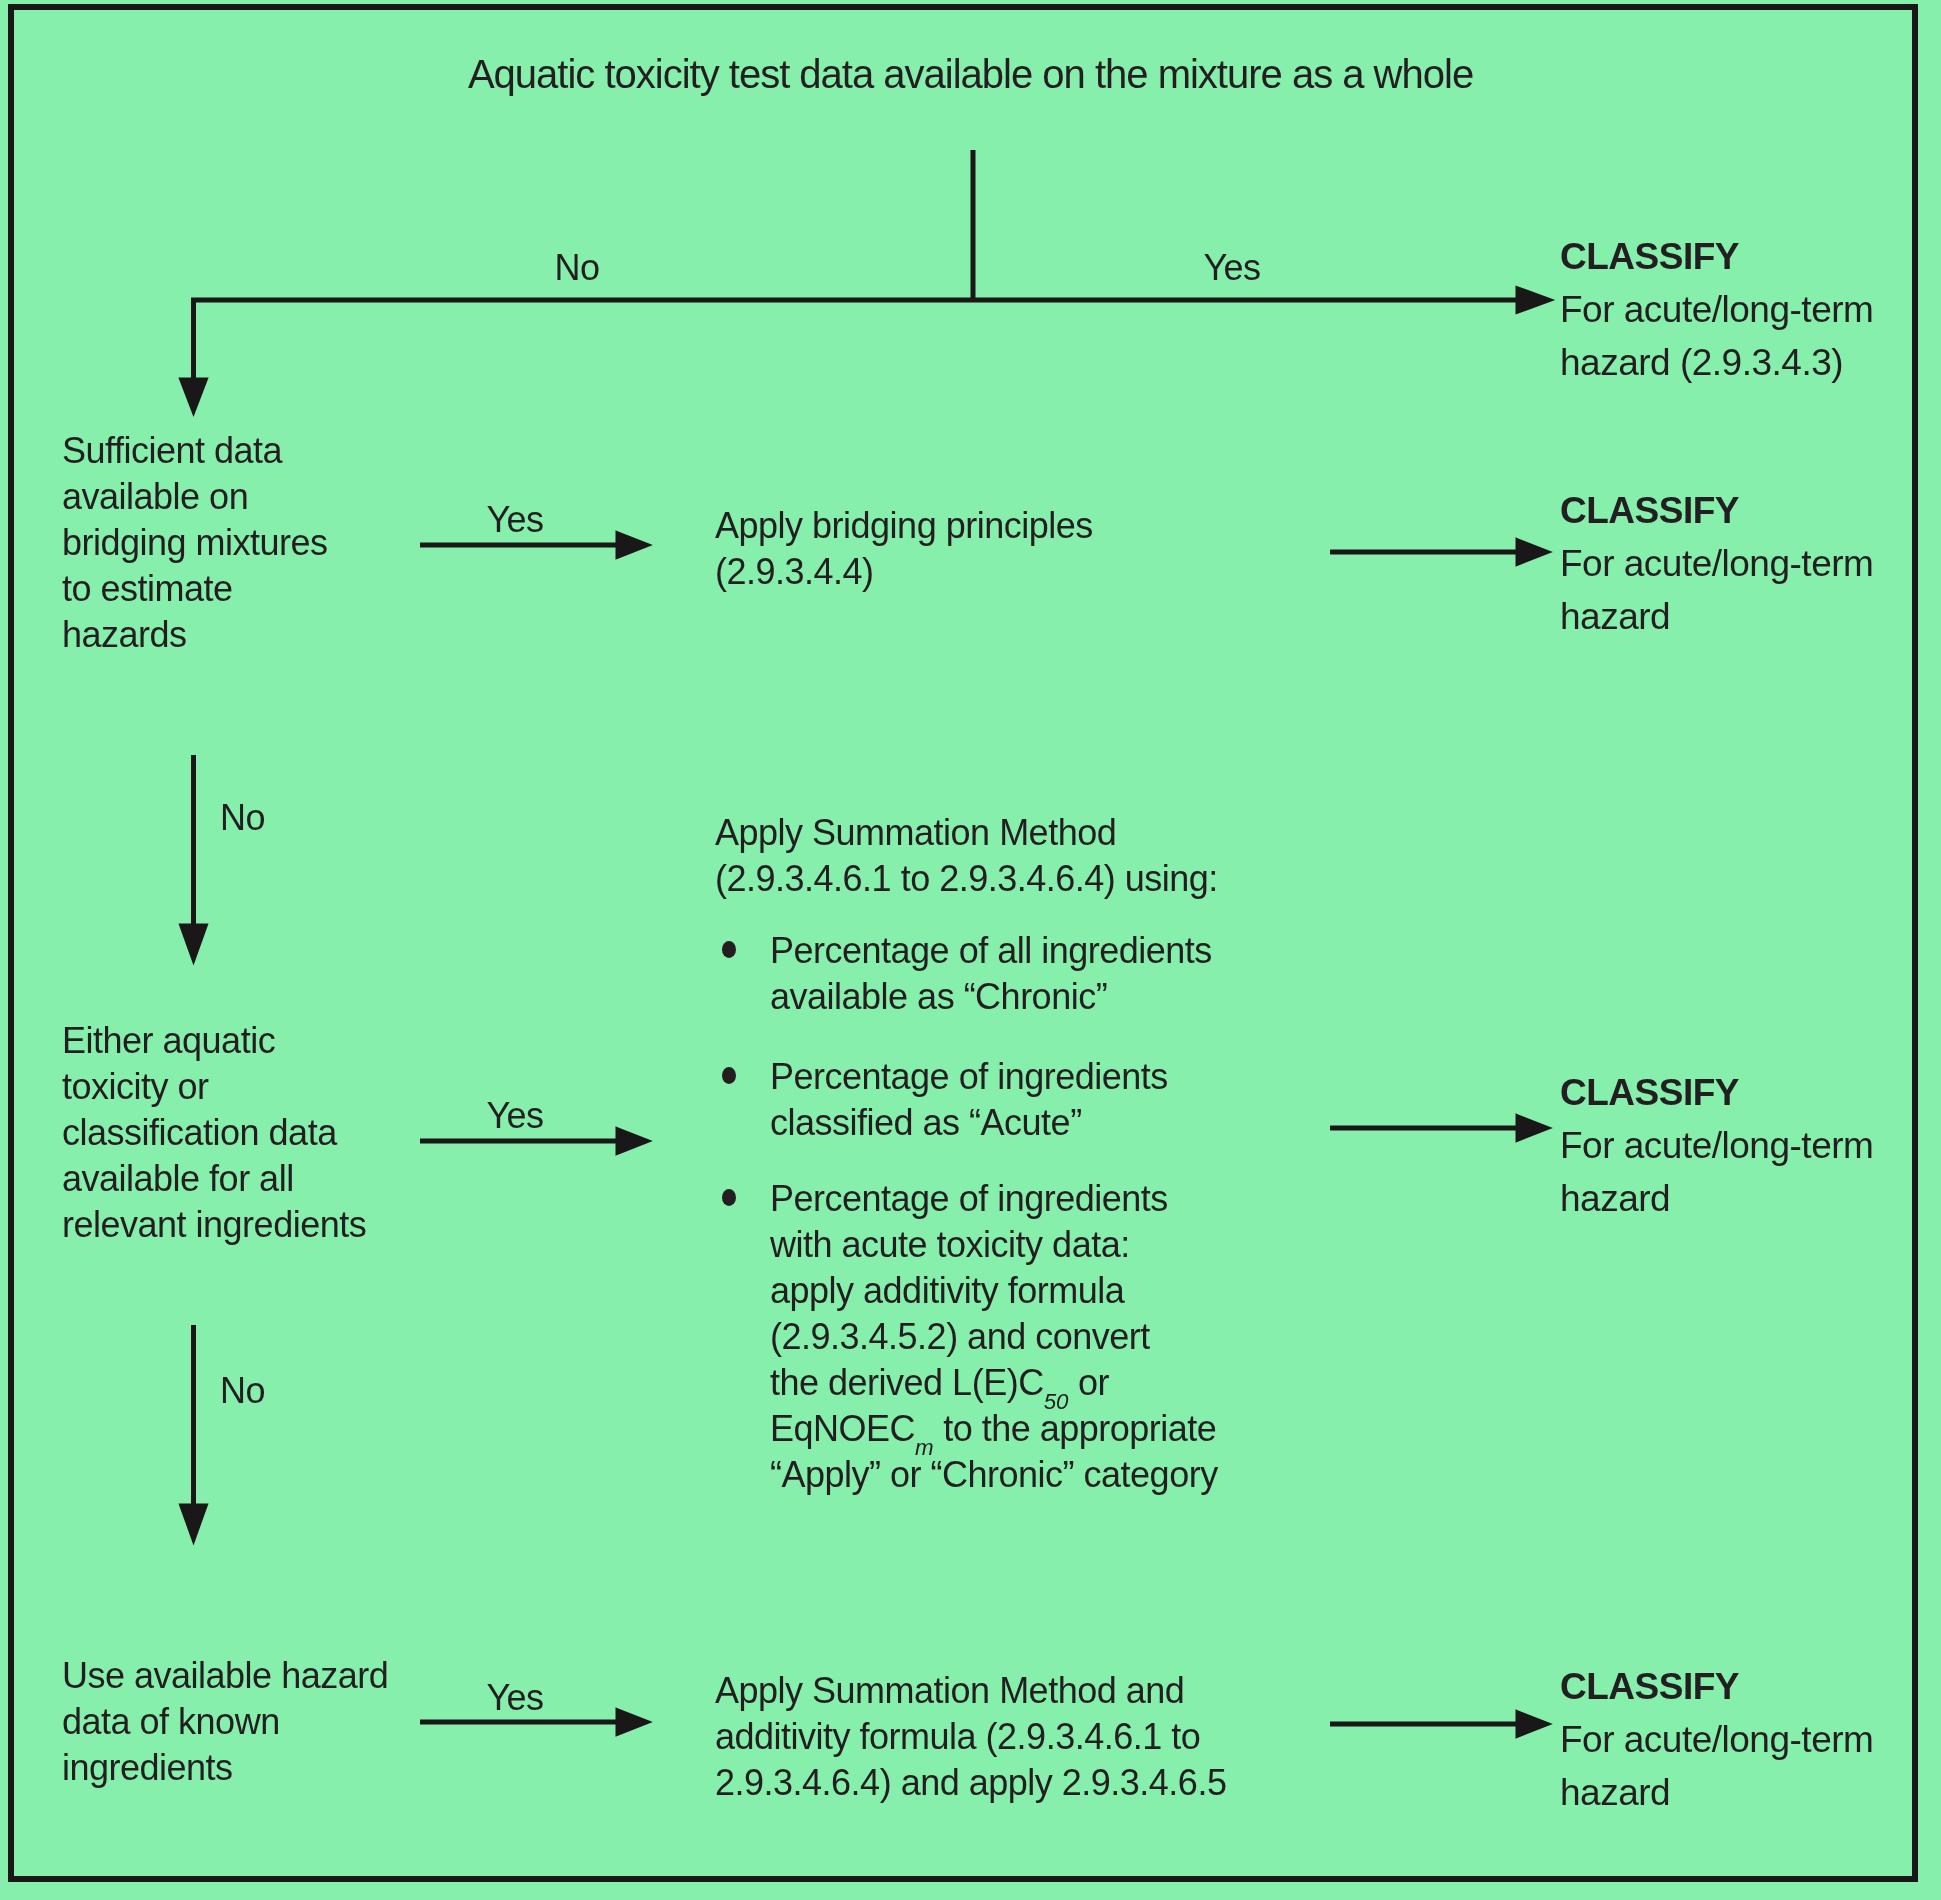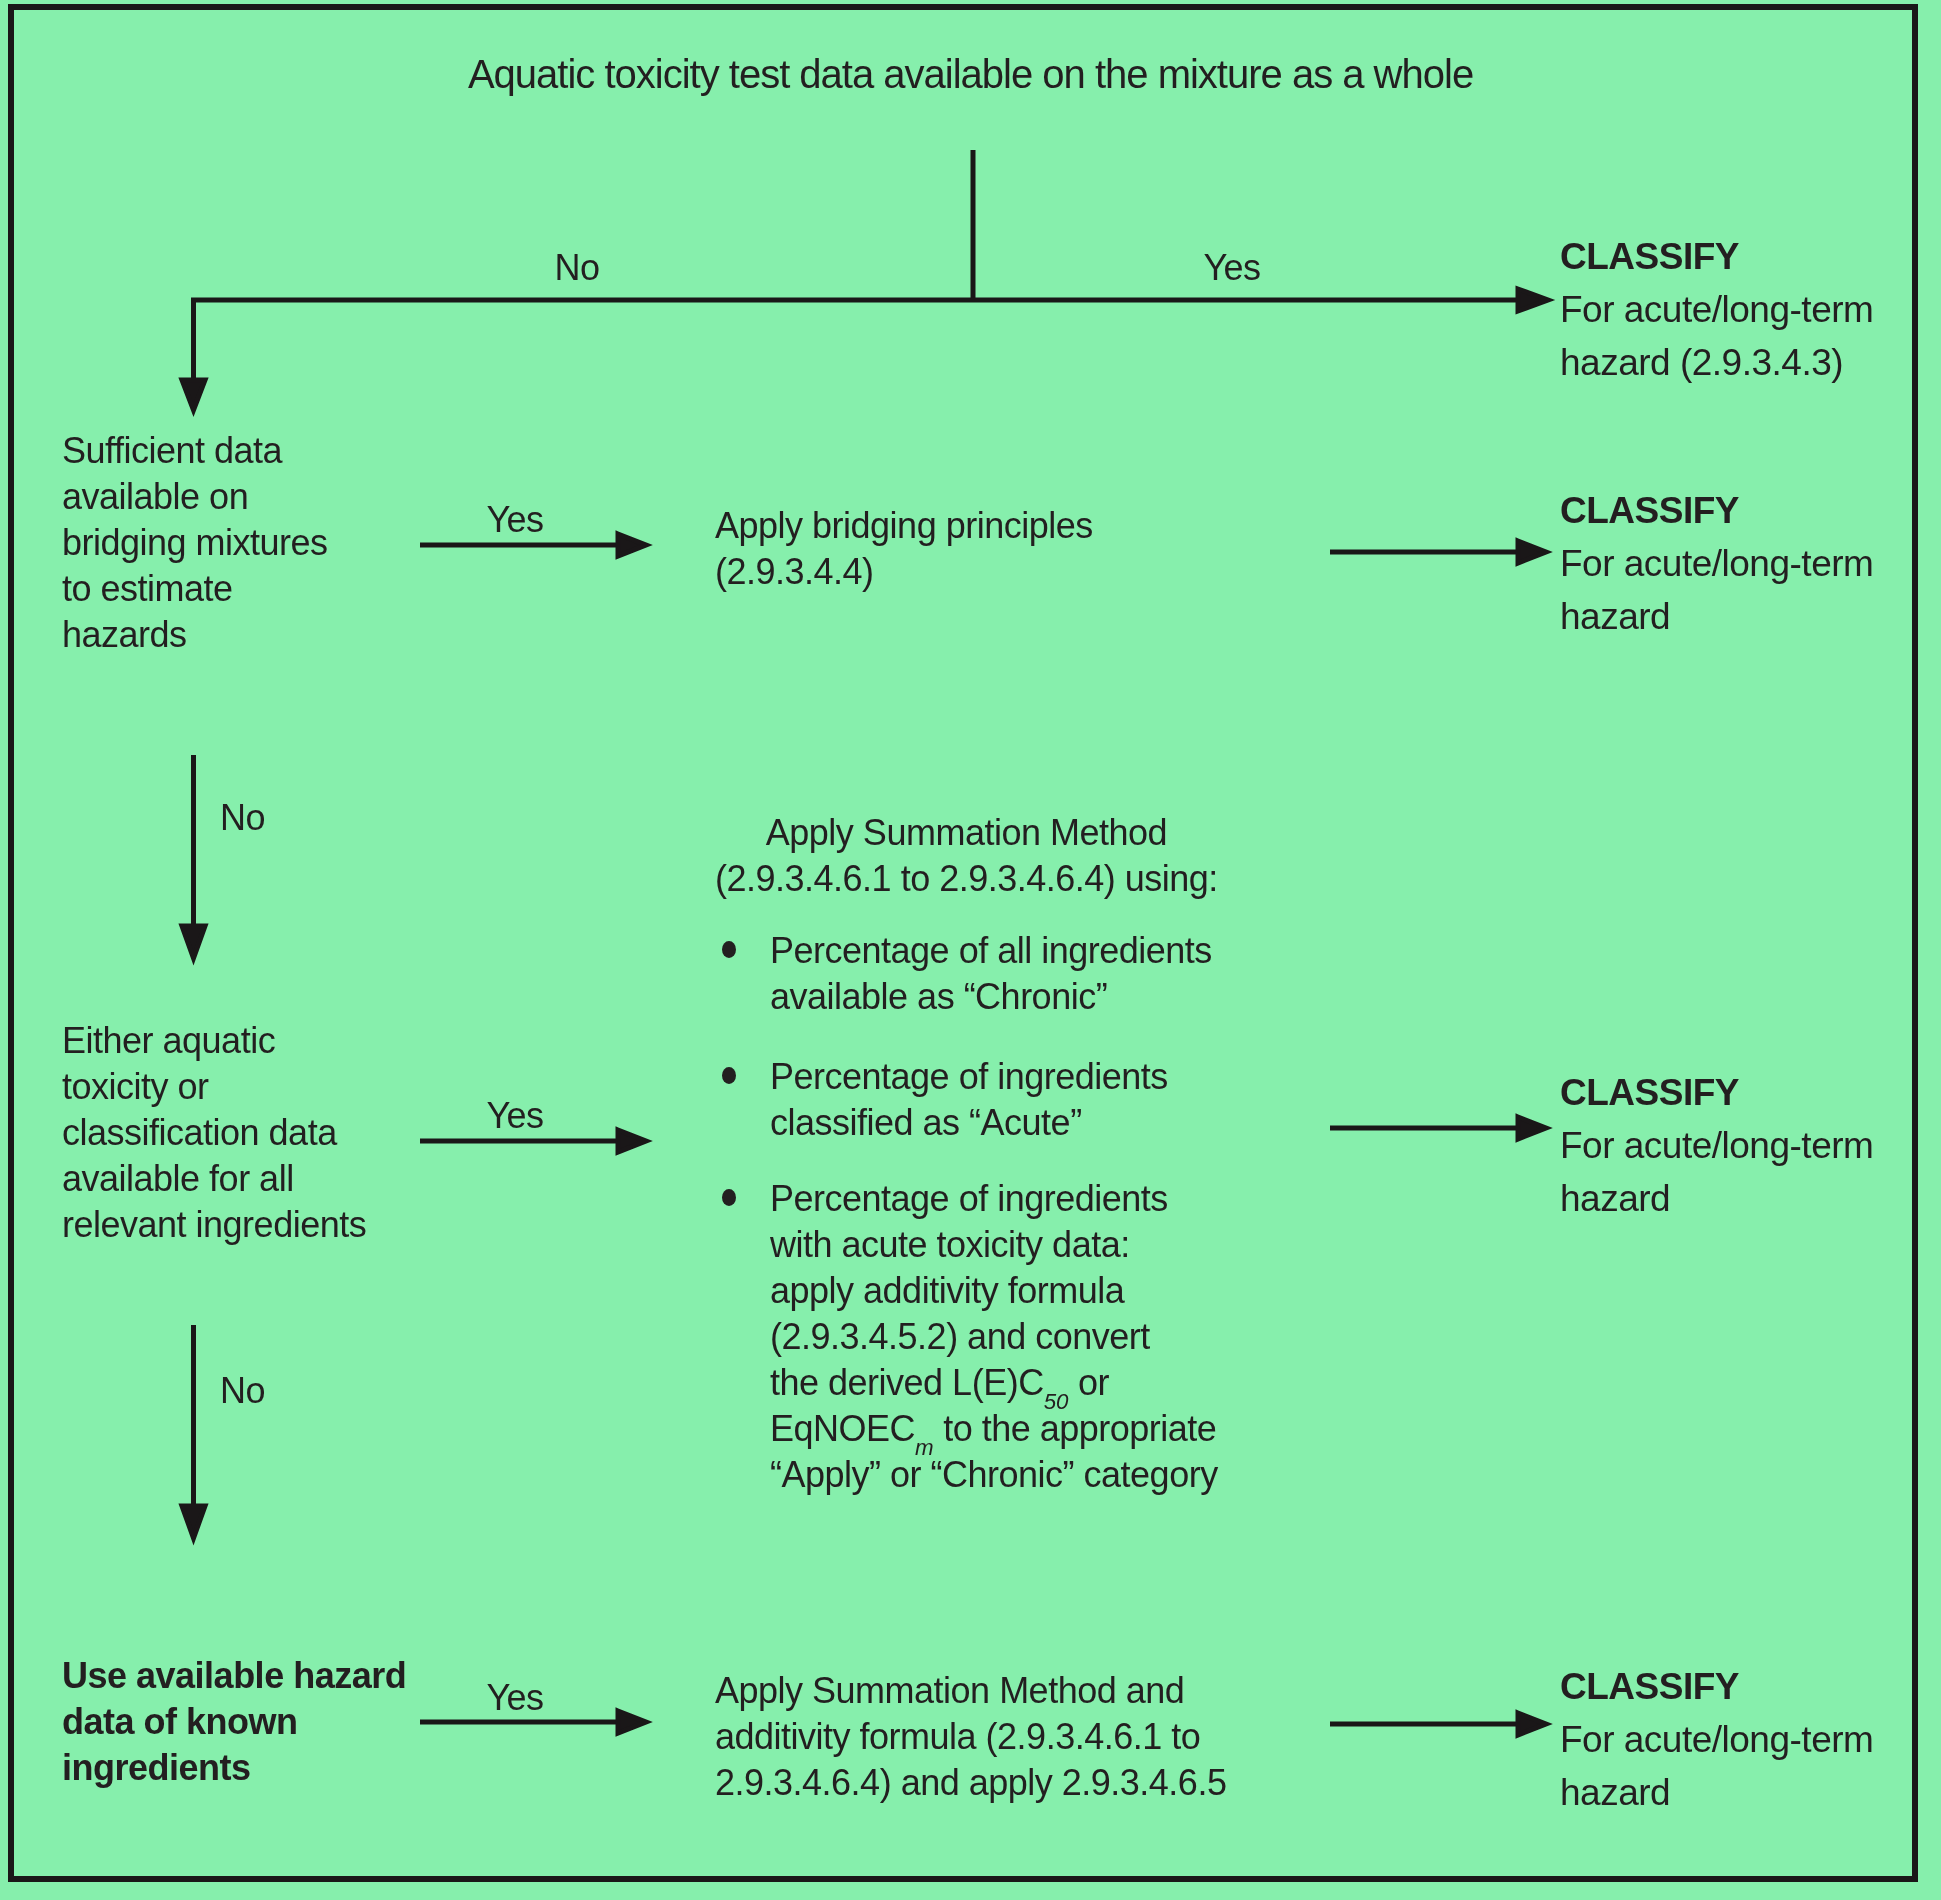--- a/index.html
+++ b/index.html
@@ -113,32 +113,32 @@
       <div>to estimate</div>
       <div>hazards</div>
     </div>
   <div class="txt" style="left:62px;top:1018px;">
       <div>Either aquatic</div>
       <div>toxicity or</div>
       <div>classification data</div>
       <div>available for all</div>
       <div>relevant ingredients</div>
     </div>
-  <div class="txt" style="left:62px;top:1653px;font-weight:bold;">
+  <div class="txt" style="left:62px;top:1653px;">
       <div>Use available hazard</div>
       <div>data of known</div>
       <div>ingredients</div>
     </div>
 
   <div class="txt" style="left:715px;top:503px;">
       <div>Apply bridging principles</div>
       <div>(2.9.3.4.4)</div>
     </div>
 
-  <div class="txt" style="left:715px;top:810px;text-align:center;">
+  <div class="txt" style="left:715px;top:810px;">
       <div>Apply Summation Method</div>
       <div>(2.9.3.4.6.1 to 2.9.3.4.6.4) using:</div>
     </div>
 
   <div class="bullet-group">
     <span class="bullet-dot" style="top:941px;"></span>
     <div class="txt" style="left:770px;top:928px;">
         <div>Percentage of all ingredients</div>
         <div>available as “Chronic”</div>
       </div>

